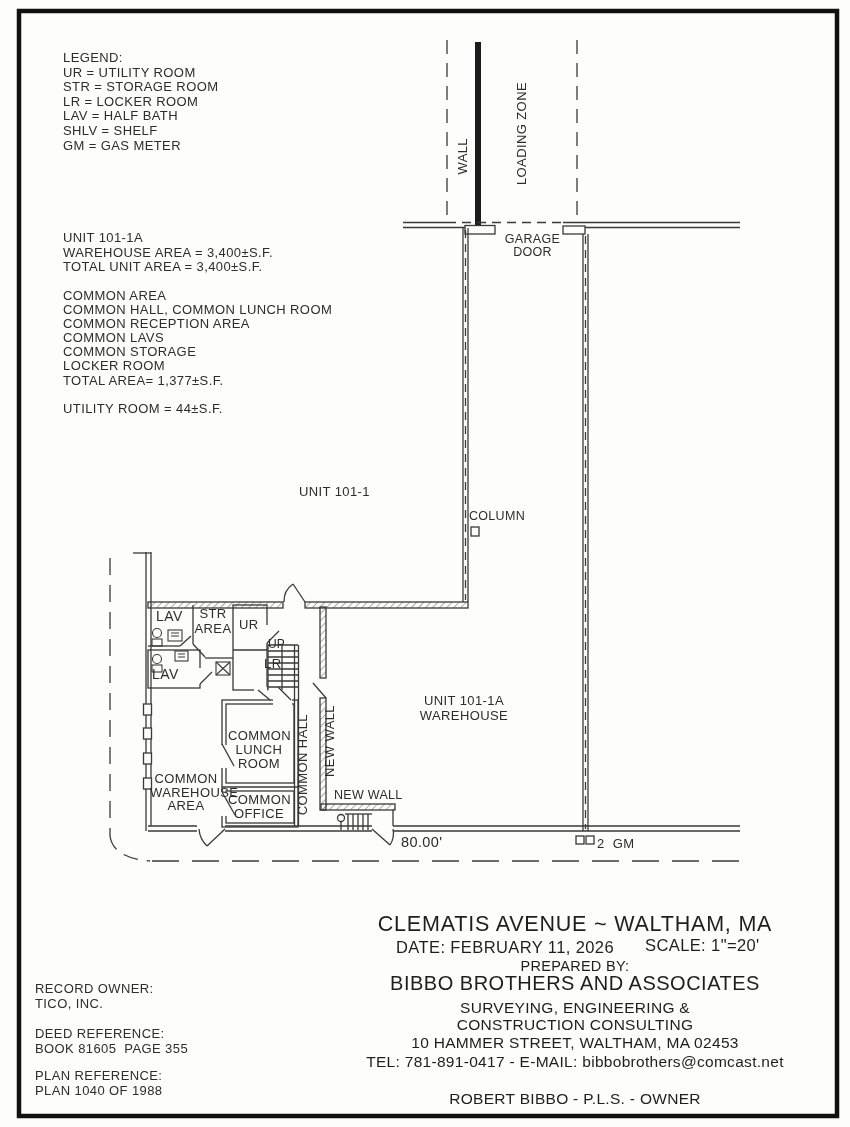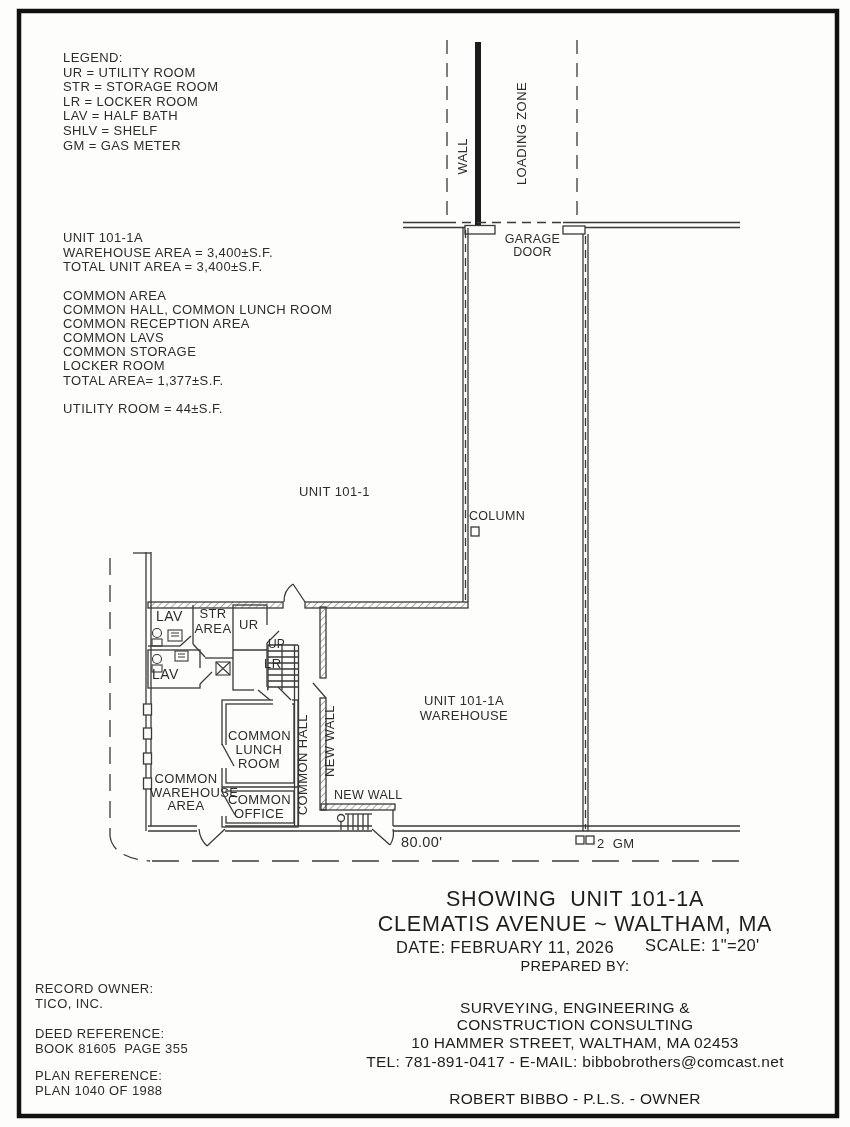--- a/index.html
+++ b/index.html
@@ -245,25 +245,25 @@
   </div>
 
   <div class="lbl stack cad ctr" style="left:228px;top:793px;width:62px;line-height:13.8px;">
     <div>COMMON</div>
     <div>OFFICE</div>
   </div>
 
   <div class="lbl cad" style="left:401px;top:835px;font-size:14.5px;">80.00'</div>
   <div class="lbl cad" style="left:597px;top:837px;">2  GM</div>
 
-  <div class="lbl title t-big ctr" style="left:355px;top:888px;width:440px;">SHOWING  UNIT 101-1A</div>
   <div class="lbl title t-big ctr" style="left:355px;top:913px;width:440px;">CLEMATIS AVENUE ~ WALTHAM, MA</div>
   <div class="lbl title t-med" style="left:396px;top:939px;">DATE: FEBRUARY 11, 2026</div>
   <div class="lbl title t-med" style="left:645px;top:937px;">SCALE: 1"=20'</div>
   <div class="lbl title t-xs ctr" style="left:455px;top:959px;width:240px;">PREPARED BY:</div>
+  <div class="lbl title t-co ctr" style="left:355px;top:973px;width:440px;">BIBBO BROTHERS AND ASSOCIATES</div>
   <div class="lbl title t-sm ctr" style="left:380px;top:1000px;width:390px;">SURVEYING, ENGINEERING &amp;</div>
   <div class="lbl title t-sm ctr" style="left:380px;top:1017px;width:390px;">CONSTRUCTION CONSULTING</div>
   <div class="lbl title t-sm ctr" style="left:380px;top:1035px;width:390px;">10 HAMMER STREET, WALTHAM, MA 02453</div>
   <div class="lbl title t-sm ctr" style="left:355px;top:1054px;width:440px;">TEL: 781-891-0417 - E-MAIL: bibbobrothers@comcast.net</div>
   <div class="lbl title t-sm ctr" style="left:380px;top:1091px;width:390px;">ROBERT BIBBO - P.L.S. - OWNER</div>
 
   <div class="lbl cad" style="left:35px;top:982px;">RECORD OWNER:</div>
   <div class="lbl cad" style="left:35px;top:997px;">TICO, INC.</div>
   <div class="lbl cad" style="left:35px;top:1027px;">DEED REFERENCE:</div>
   <div class="lbl cad" style="left:35px;top:1042px;">BOOK 81605  PAGE 355</div>

